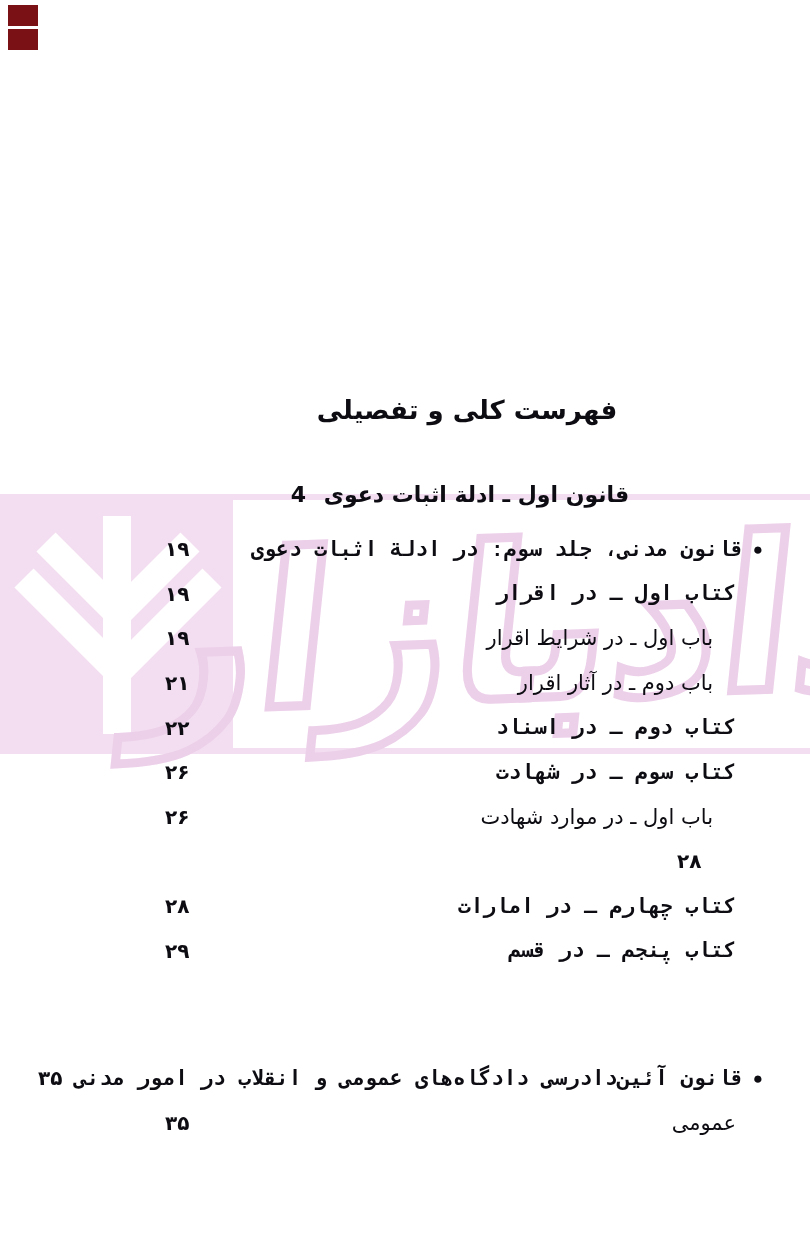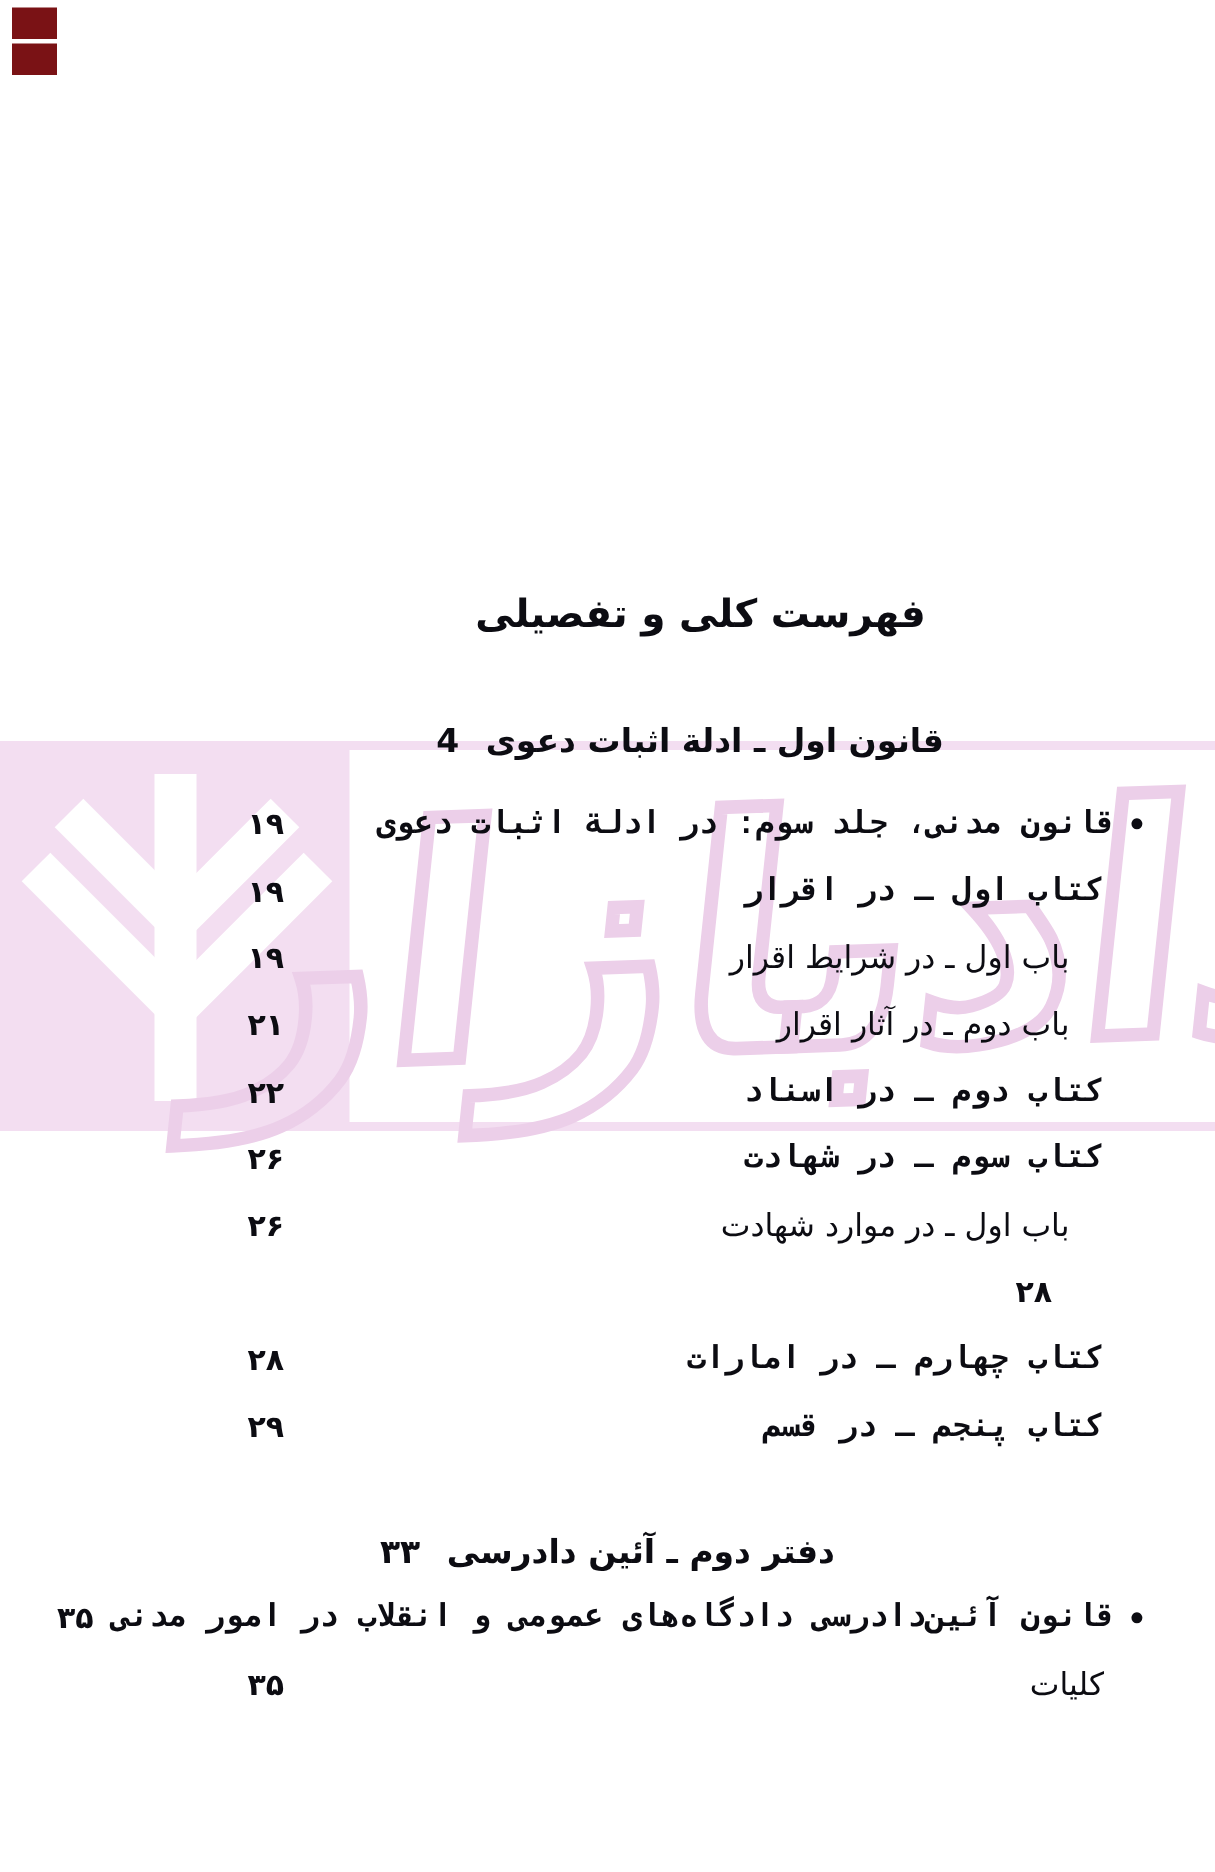--- a/index.html
+++ b/index.html
@@ -131,28 +131,24 @@
       <div class="toc-row lv1 bold">
         <span class="t">کتاب چهارم ـ در امارات</span>
         <span class="pg">۲۸</span>
       </div>
       <div class="toc-row lv1 bold">
         <span class="t">کتاب پنجم ـ در قسم</span>
         <span class="pg">۲۹</span>
       </div>
     </div>
 
-  <div class="layer sec-heading" id="heading-2">
-    <span class="ht">دفتر دوم ـ آئین دادرسی</span>
-    <span class="hp">۳۳</span>
-  </div>
   <div class="toc" id="toc-2">
       <div class="toc-row lv0 bold">
         <span class="t"><span class="bullet">●</span>قانون آئین‌دادرسی دادگاه‌های عمومی و انقلاب در امور مدنی</span>
         <span class="pg">۳۵</span>
       </div>
       <div class="toc-row lv1">
-        <span class="t">کلیات</span>
+        <span class="t">عمومی</span>
         <span class="pg">۳۵</span>
       </div>
     </div>
 
 </div>
 
 </body></html>

